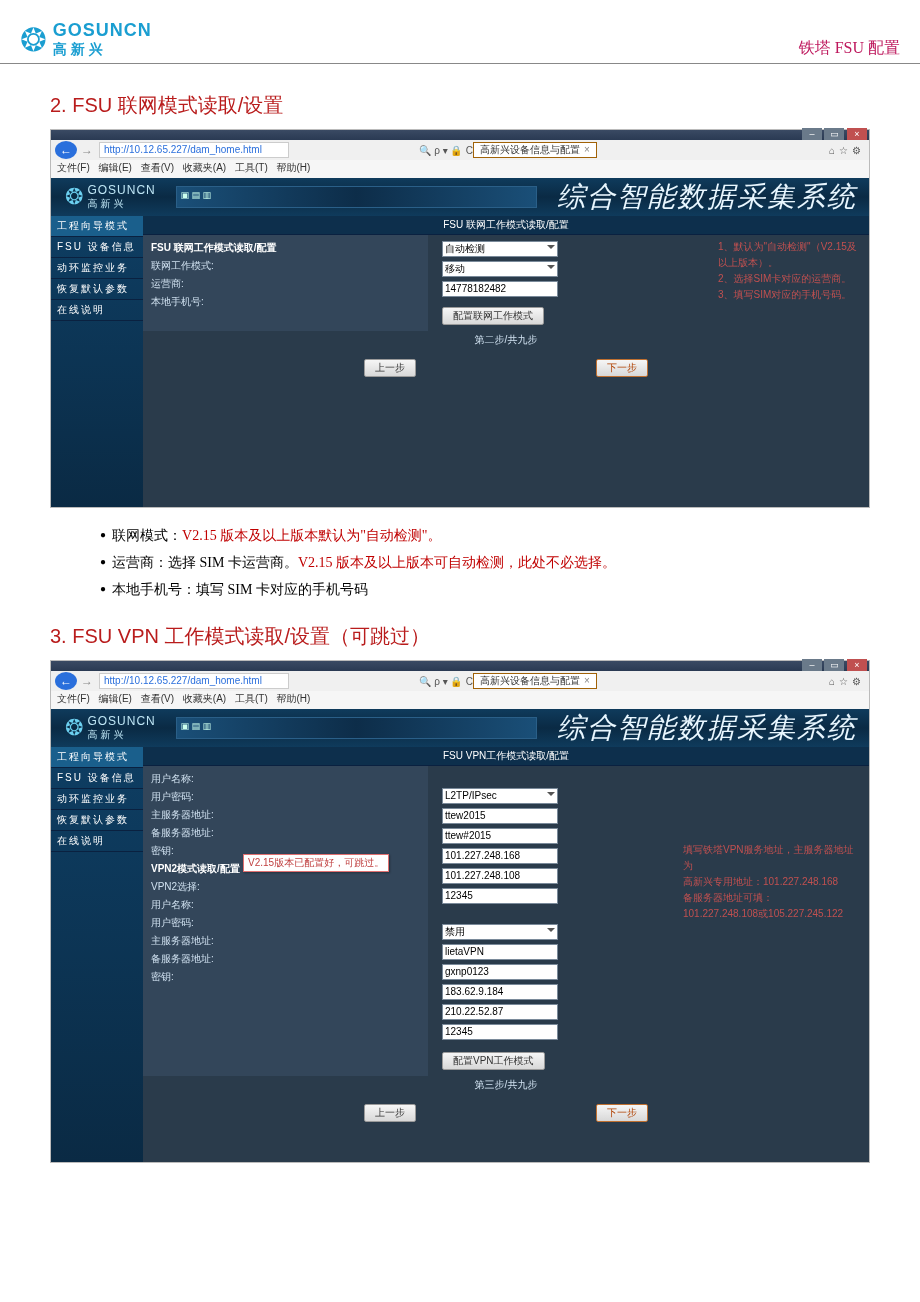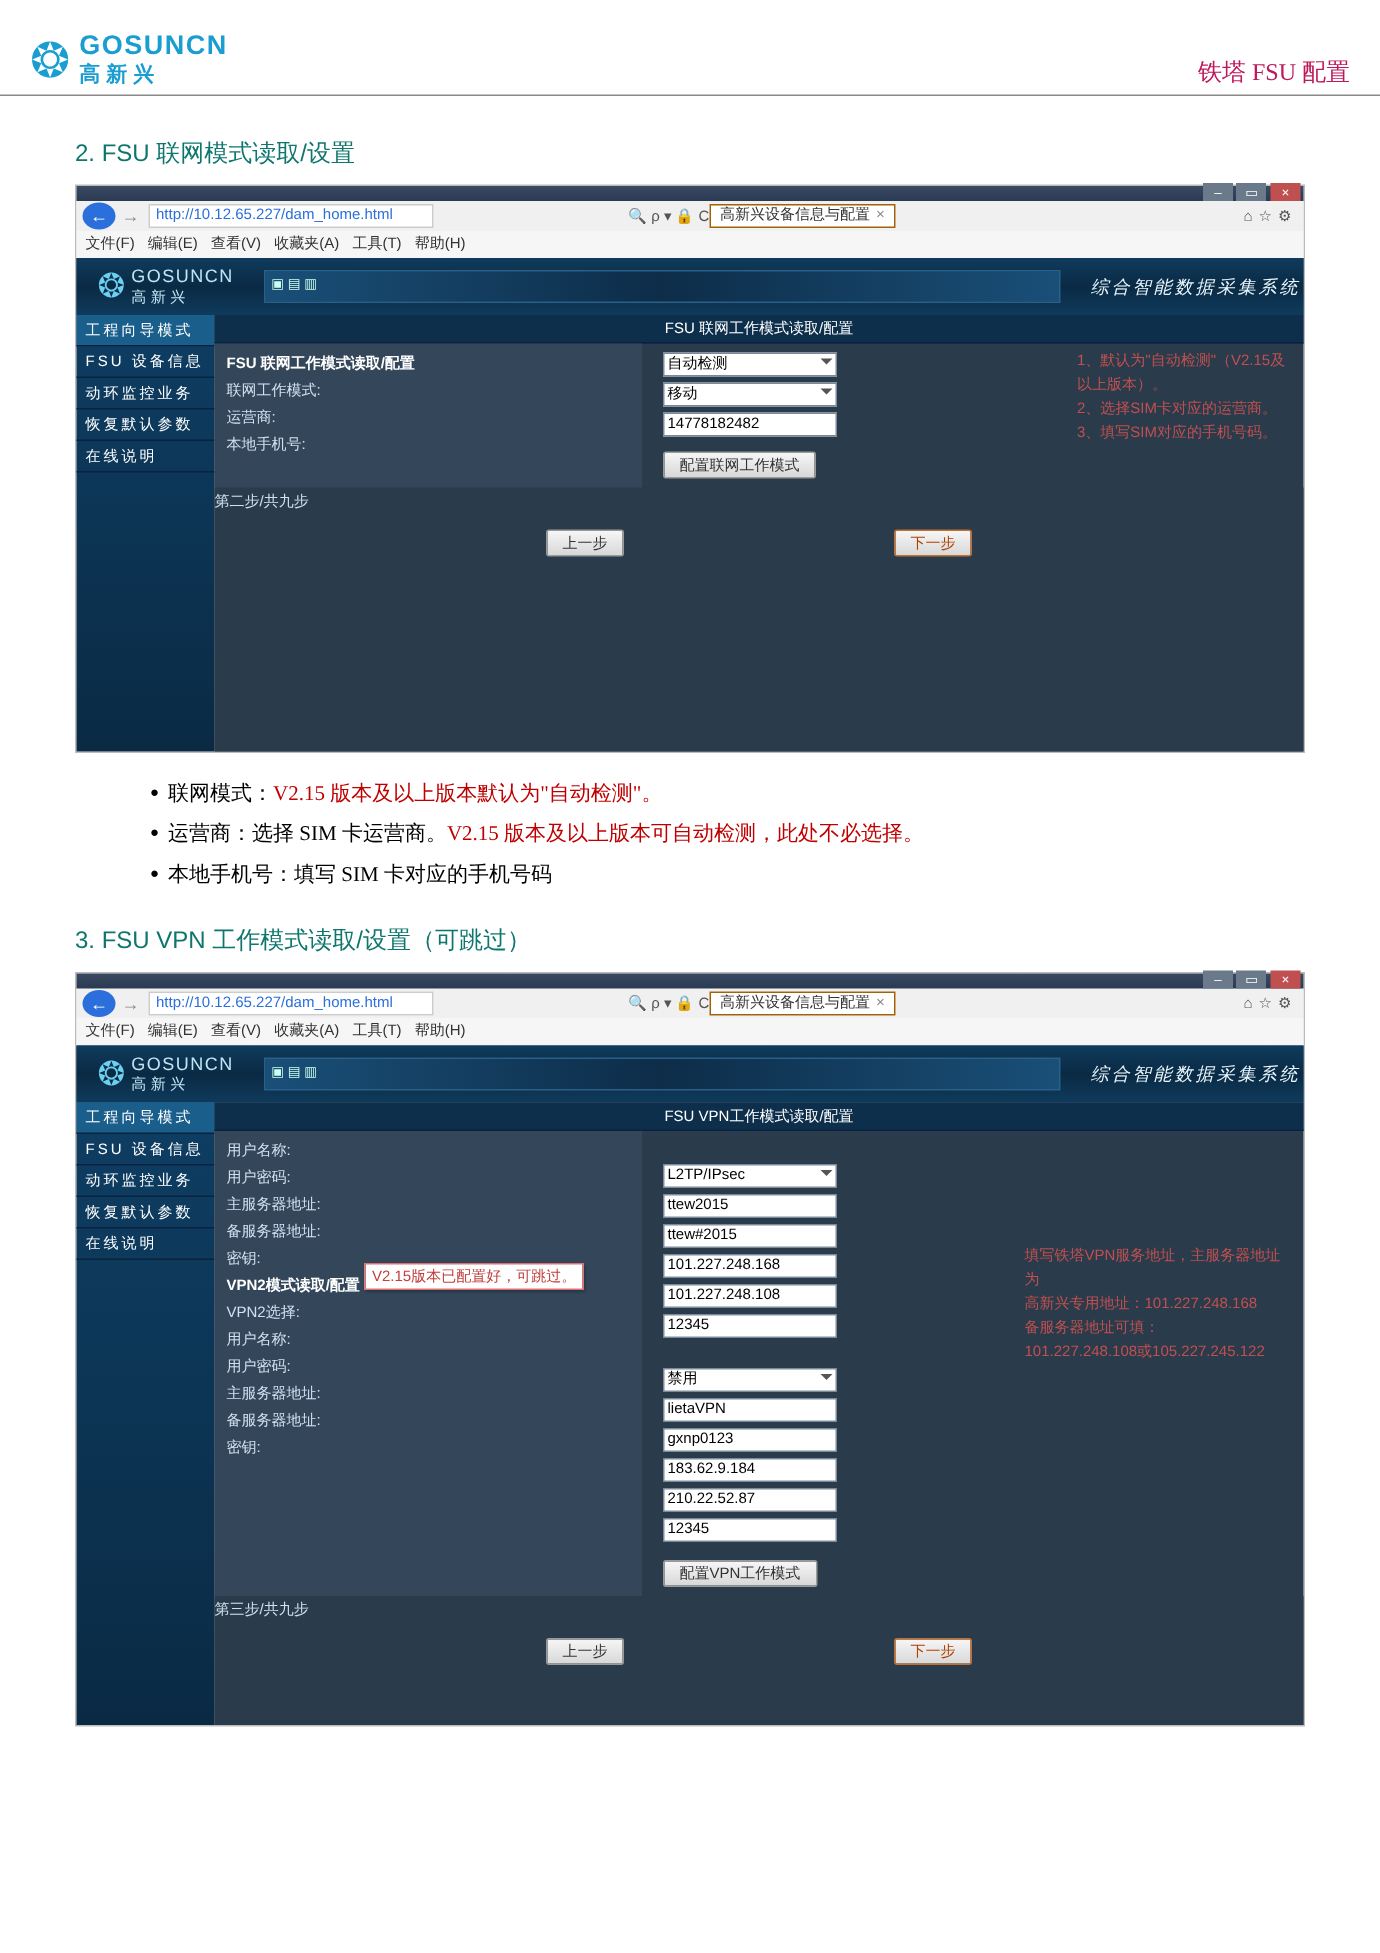--- a/index.html
+++ b/index.html
@@ -5,21 +5,21 @@
   body{font-family:"Microsoft YaHei",SimSun,Arial,sans-serif;font-size:12px;margin:0;background:#fff;color:#000}
   .page{width:920px;margin:0 auto;padding:20px 0}
   .header{padding:0 20px 4px 20px;border-bottom:1px solid #888;overflow:hidden}
   .logo{float:left;display:flex;align-items:center}
   .logo-sym{color:#1a9ed1;font-size:32px;margin-right:6px}
   .logo-txt{color:#1a9ed1;font-family:Arial,sans-serif}
   .logo-en{font-size:18px;font-weight:bold;letter-spacing:1px}
   .logo-cn{font-size:14px;font-weight:bold;letter-spacing:4px}
   .doc-title{float:right;font-size:16px;color:#be185d;margin-top:18px;font-family:SimSun}
   .content{padding:10px 50px 30px 50px}
-  .sec-title{font-size:16px;color:#0f766e;margin:18px 0 10px 0}
+  .sec-title{font-size:20px;color:#b91c1c;margin:18px 0 10px 0}
   
   .shot{border:1px solid #bbb;background:#fff;margin:6px 0 14px 0;position:relative}
   .ie-chrome{background:linear-gradient(#3a4a63,#2a3a53);height:10px;position:relative}
   .winbtns{position:absolute;right:2px;top:-2px;font-size:9px}
   .winbtns span{display:inline-block;width:20px;height:12px;text-align:center;line-height:12px;color:#fff}
   .wmin{background:#6a7a8a}.wmax{background:#6a7a8a}.wclose{background:#c05050}
   .ie-bar{background:#f0f0f0;height:20px;display:flex;align-items:center;font-size:10px;color:#333}
   .ie-back{width:22px;height:18px;border-radius:50%;background:#2a6fdc;color:#fff;text-align:center;line-height:18px;margin:0 4px;font-size:12px}
   .ie-fwd{color:#888;font-size:12px;margin-right:6px}
   .ie-url{flex:0 0 180px;border:1px solid #ccc;height:14px;line-height:14px;padding:0 4px;color:#2a6fdc;background:#fff;overflow:hidden;white-space:nowrap}
@@ -29,21 +29,21 @@
   .ie-right{margin-left:auto;margin-right:6px;color:#555}
   .ie-right span{margin:0 2px}
   .ie-menu{background:#f6f6f6;height:16px;font-size:10px;color:#333;padding:1px 6px}
   .ie-menu span{margin-right:6px}
   
   .app-banner{background:linear-gradient(#0f3b5c,#0a2a44,#0f3b5c) center/100% 100%,#0e3356;height:38px;display:flex;align-items:center;color:#d8f0ff;overflow:hidden}
   .app-banner .logo-sym{color:#6cd0f0;font-size:22px;margin:0 4px 0 14px}
   .app-banner .b-logo{color:#bfe6f5}
   .app-banner .b-en{font-size:12px;letter-spacing:1px}
   .app-banner .b-cn{font-size:10px;letter-spacing:3px}
-  .app-banner .slogan{margin-left:auto;margin-right:2px;font-family:Liberation Serif, serif;font-size:12px;color:#e9f7ff;letter-spacing:2px;font-style:italic}
+  .app-banner .slogan{margin-left:auto;margin-right:12px;font-family:Liberation Serif, serif;font-size:28px;color:#e9f7ff;letter-spacing:2px;font-style:italic}
   .app-banner .band{flex:1;margin:0 20px;height:20px;background:linear-gradient(90deg,#1a4f78,#0d2d49,#1a4f78);border:1px solid #2a5f88}
   .tiny-icons{font-size:9px;color:#cfe;padding-left:4px}
   
   .app-body{display:flex;font-size:10px}
   .leftnav{width:92px;background:linear-gradient(#0e3e63,#0a2a44)}
   .leftnav div{color:#fff;padding:3px 6px;border-bottom:1px solid #0a2140;letter-spacing:2px}
   .leftnav .hdr{background:#1a5f8c}
   .main{flex:1;background:#2a3b4b;color:#cfe0ef}
   .pg-title{background:#0d2f4c;color:#fff;text-align:center;padding:2px 0;border-bottom:1px solid #0a2140}
   .pane{display:flex}
@@ -53,21 +53,21 @@
   .row label{width:80px;color:#cfe0ef}
   .hints{flex:0 0 145px;padding:4px 6px}
   .hints.wide{flex:0 0 180px}
   .hint{color:#c05050;line-height:16px}
   .vals{flex:1;padding:4px 6px}
   .inp, .sel{display:inline-block;background:#fff;border:1px solid #7a8a9a;color:#000;height:14px;line-height:14px;width:110px;padding:0 2px;font-size:10px;position:relative}
   .sel::after{content:"";position:absolute;right:2px;top:3px;border:4px solid transparent;border-top-color:#555}
   .btn{display:inline-block;background:linear-gradient(#f6f6f6,#d8d8d8);border:1px solid #9a9a9a;color:#333;padding:1px 10px;border-radius:2px;font-size:10px}
   .btn.org{color:#b04000;border-color:#c07030}
   .actions{background:#2a3b4b;text-align:center;padding:10px 0;display:flex;justify-content:center;gap:180px}
-  .step{background:#2a3b4b;color:#cfe0ef;padding:2px 0}
+  .step{background:#2a3b4b;text-align:center;color:#cfe0ef;padding:2px 0}
   .spacer{height:120px;background:#2a3b4b}
   .spacer.sm{height:30px}
   .tooltip{position:absolute;background:#fff;border:1px solid #e07070;color:#c04040;font-size:10px;padding:1px 4px;box-shadow:1px 1px 2px rgba(0,0,0,.3)}
   
   ul.notes{margin:10px 0 20px 50px;padding:0;list-style:none}
   ul.notes li{font-size:14px;font-family:SimSun;line-height:26px}
   ul.notes li::before{content:"\25CF";margin-right:6px;font-size:10px;vertical-align:2px}
   .red{color:#c00000}
 </style>
 </head>

